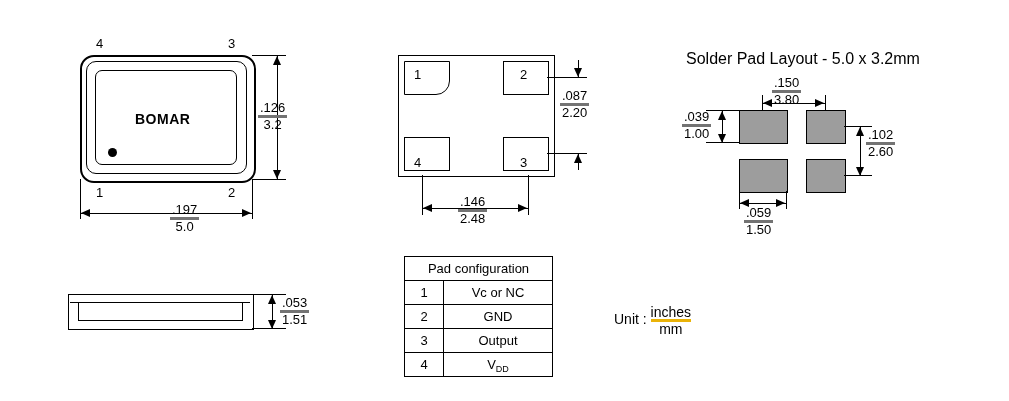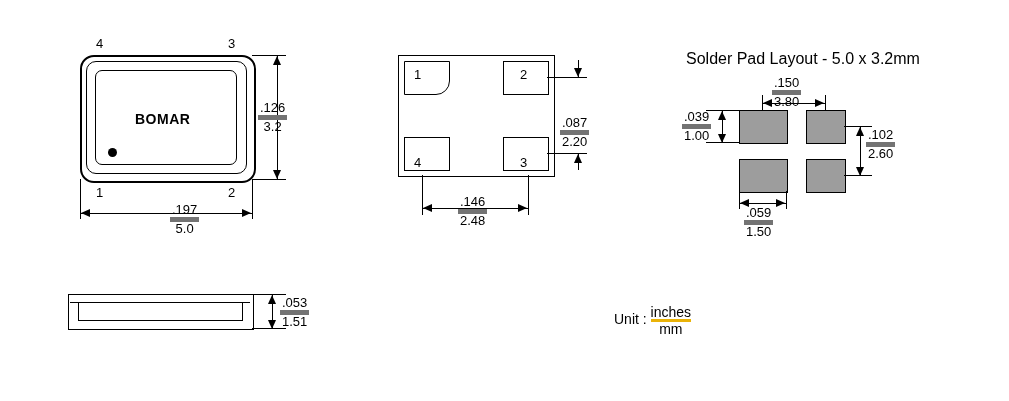--- a/index.html
+++ b/index.html
@@ -1,21 +1,21 @@
 <!DOCTYPE html>
 <html><head>
 <meta charset="utf-8">
 <style>
   html,body{margin:0;padding:0;background:#ffffff;}
   body{width:1009px;height:401px;position:relative;font-family:"Liberation Sans",sans-serif;color:#000;}
   .stage{position:absolute;left:0;top:0;width:1009px;height:401px;}
   .abs{position:absolute;}
   .lbl{font-size:13px;line-height:13px;white-space:nowrap;}
   .frac{position:absolute;text-align:center;font-size:13px;line-height:14px;white-space:nowrap;}
-  .frac .num{display:block;border-bottom:5px solid #737373;padding:0 2px;}
+  .frac .num{display:block;border-bottom:3px solid #737373;padding:0 2px;}
   .frac .den{display:block;padding:0 2px;}
   .hline{position:absolute;height:0;border-top:1px solid #000;}
   .vline{position:absolute;width:0;border-left:1px solid #000;}
 
   
   .arw{position:absolute;width:0;height:0;}
   .arw-l{border-top:4px solid transparent;border-bottom:4px solid transparent;border-right:9px solid #000;}
   .arw-r{border-top:4px solid transparent;border-bottom:4px solid transparent;border-left:9px solid #000;}
   .arw-u{border-left:4px solid transparent;border-right:4px solid transparent;border-bottom:9px solid #000;}
   .arw-d{border-left:4px solid transparent;border-right:4px solid transparent;border-top:9px solid #000;}
@@ -119,21 +119,21 @@
     <div class="lbl abs" style="left:520px;top:68px;">2</div>
     <div class="lbl abs" style="left:414px;top:156px;">4</div>
     <div class="lbl abs" style="left:520px;top:156px;">3</div>
 
     <div class="hline" style="left:547px;top:77px;width:40px;"></div>
     <div class="hline" style="left:547px;top:153px;width:40px;"></div>
     <div class="vline" style="left:578px;top:60px;height:17px;"></div>
     <div class="vline" style="left:578px;top:153px;height:17px;"></div>
     <div class="arw arw-d" style="left:574px;top:68px;"></div>
     <div class="arw arw-u" style="left:574px;top:154px;"></div>
-    <div class="frac" style="left:560px;top:116px;">
+    <div class="frac" style="left:560px;top:89px;">
       <span class="num">.087</span>
       <span class="den">2.20</span>
     </div>
 
     <div class="vline" style="left:422px;top:175px;height:40px;"></div>
     <div class="vline" style="left:528px;top:175px;height:40px;"></div>
     <div class="hline" style="left:422px;top:208px;width:106px;"></div>
     <div class="arw arw-l" style="left:423px;top:204px;"></div>
     <div class="arw arw-r" style="left:518px;top:204px;"></div>
     <div class="frac" style="left:458px;top:195px;">
@@ -184,20 +184,43 @@
     <div class="vline" style="left:786px;top:191px;height:18px;"></div>
     <div class="hline" style="left:739px;top:203px;width:47px;"></div>
     <div class="arw arw-l" style="left:740px;top:199px;"></div>
     <div class="arw arw-r" style="left:776px;top:199px;"></div>
     <div class="frac" style="left:744px;top:206px;">
       <span class="num">.059</span>
       <span class="den">1.50</span>
     </div>
   </div>
 
+  <table class="tbl" style="left:404px;top:256px;">
+    <tbody>
+        <tr>
+      <td class="hdr" colspan="2">Pad configuration</td>
+    </tr>
+    <tr>
+      <td class="num-col">1</td>
+      <td class="val-col">Vc or NC</td>
+    </tr>
+    <tr>
+      <td class="num-col">2</td>
+      <td class="val-col">GND</td>
+    </tr>
+    <tr>
+      <td class="num-col">3</td>
+      <td class="val-col">Output</td>
+    </tr>
+    <tr>
+      <td class="num-col">4</td>
+      <td class="val-col"><span>V</span><sub>DD</sub></td>
+    </tr>
+  </tbody>
+    </table>
 
   <div class="unit" style="left:614px;top:305px;">
     <span>Unit :</span>
     <span class="frac-in">
       <span class="n">inches</span>
       <span class="d">mm</span>
     </span>
   </div>
 
 </div>

